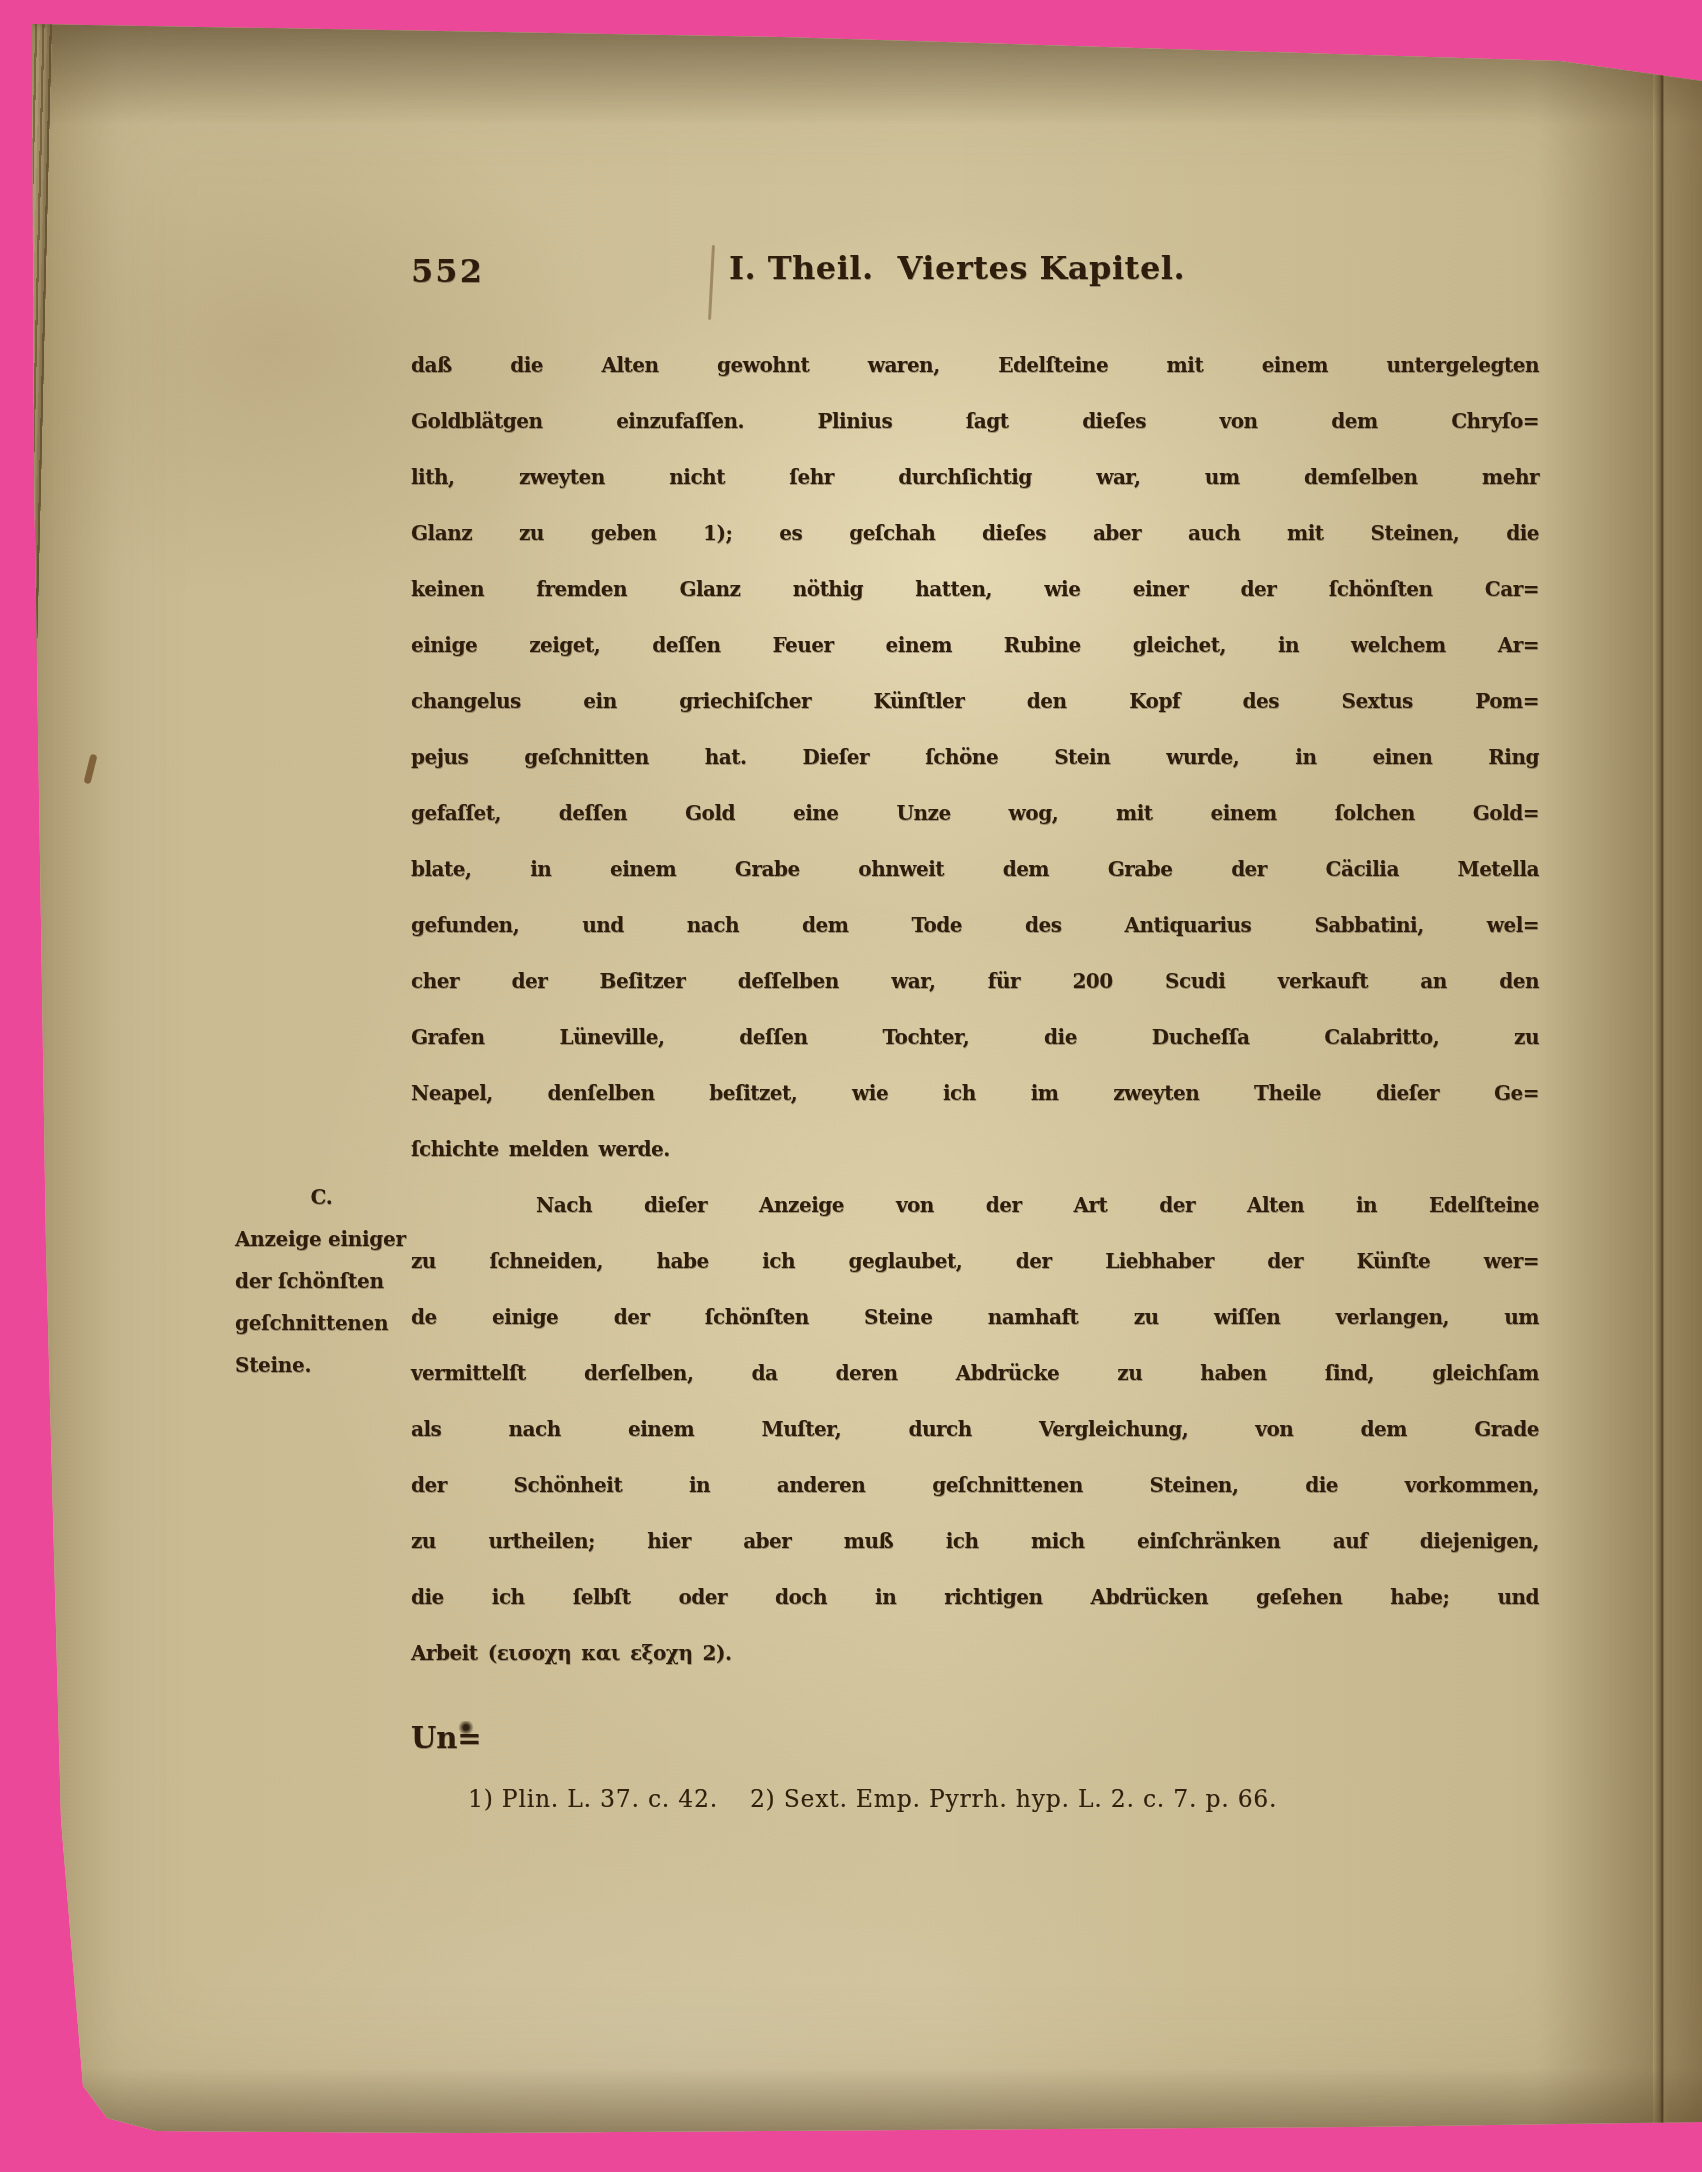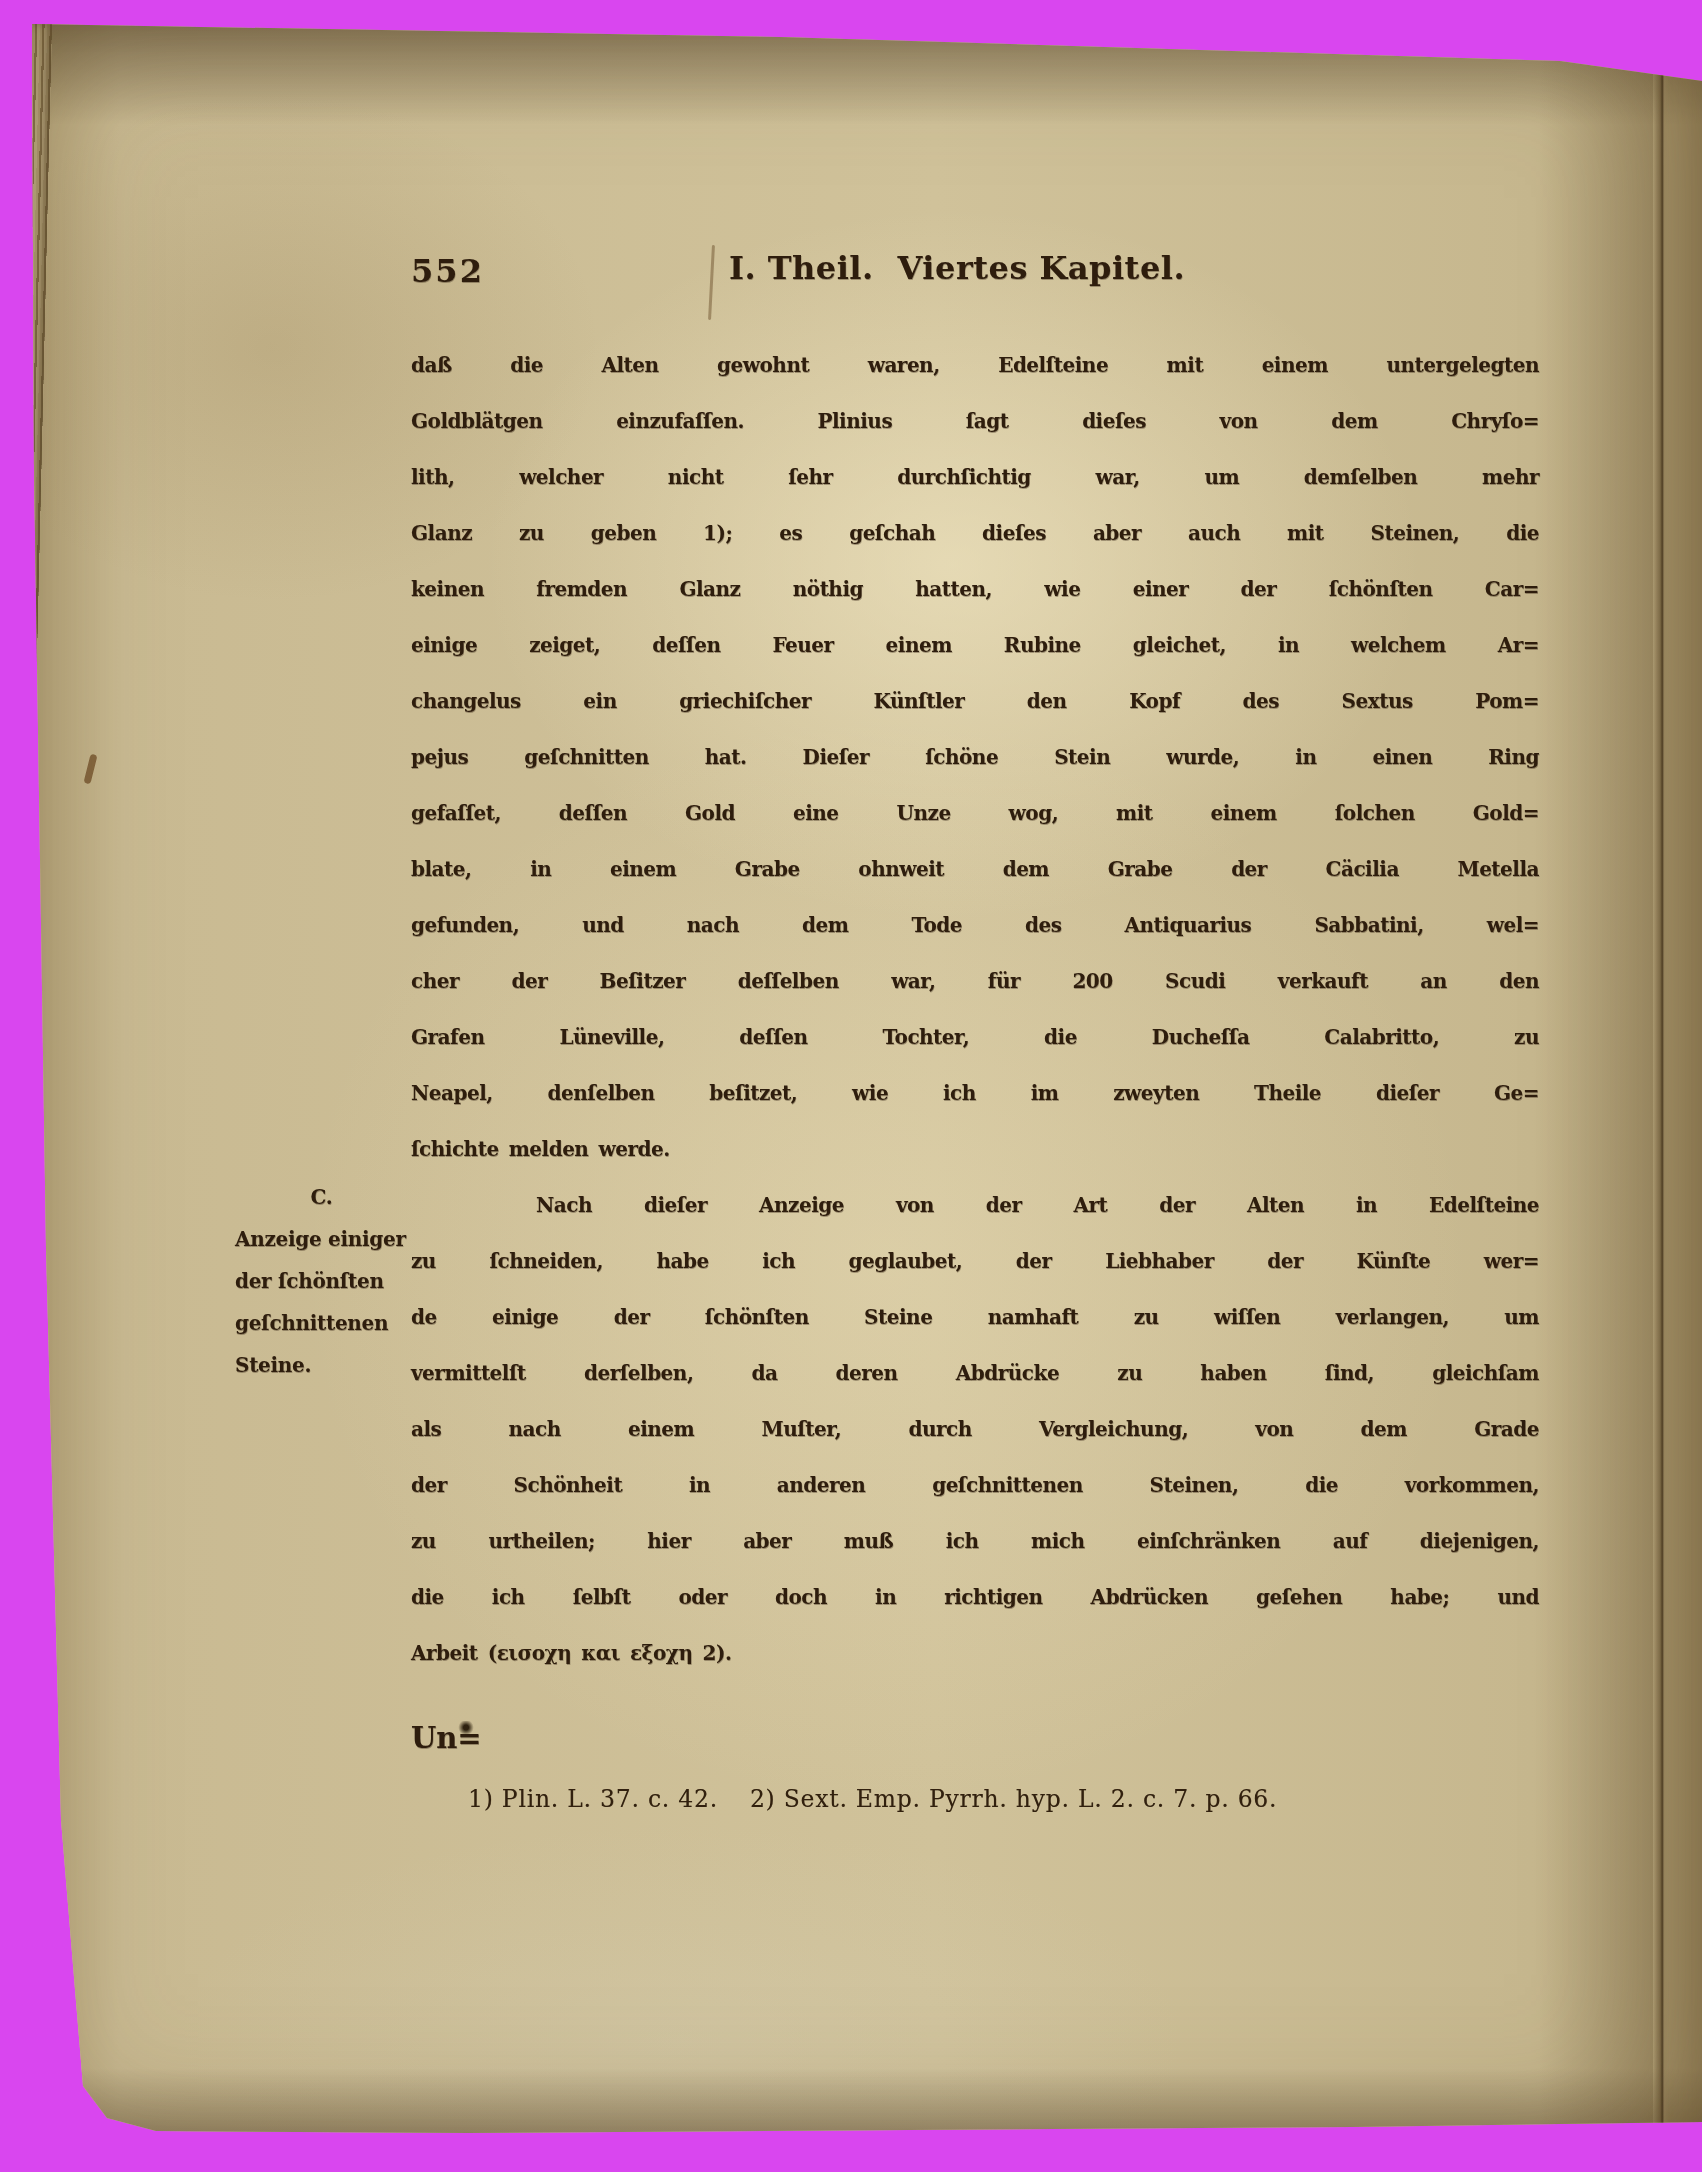--- a/index.html
+++ b/index.html
@@ -4,21 +4,21 @@
 <style>
   html, body {
     margin: 0;
     padding: 0;
     background: #16120b;
   }
   .stage {
     position: relative;
     width: 1702px;
     height: 2172px;
-    background: #d946ef;
+    background: #ec4899;
     overflow: hidden;
     font-family: "DejaVu Serif", serif;
   }
   
   .page {
     position: absolute;
     inset: 0;
     clip-path: polygon(
       32px 24px, 780px 37px, 1560px 61px, 1702px 81px,
       1702px 2122px, 1352px 2127px, 468px 2133px, 156px 2131px,
@@ -151,21 +151,21 @@
     <div class="header-row print">
       <span class="page-number">552</span>
       <div class="header-title">
         <span class="part">I. Theil.</span><span class="chapter">Viertes Kapitel.</span>
       </div>
     </div>
 
     <div class="body-block print">
       <div class="line">daß die Alten gewohnt waren, Edelſteine mit einem untergelegten</div>
       <div class="line">Goldblätgen einzufaſſen.  Plinius ſagt dieſes von dem Chryſo=</div>
-      <div class="line">lith, welcher nicht ſehr durchſichtig war, um demſelben mehr</div>
+      <div class="line">lith, zweyten nicht ſehr durchſichtig war, um demſelben mehr</div>
       <div class="line">Glanz zu geben 1); es geſchah dieſes aber auch mit Steinen, die</div>
       <div class="line">keinen fremden Glanz nöthig hatten, wie einer der ſchönſten Car=</div>
       <div class="line">einige zeiget, deſſen Feuer einem Rubine gleichet, in welchem Ar=</div>
       <div class="line">changelus ein griechiſcher Künſtler den Kopf des Sextus Pom=</div>
       <div class="line">pejus geſchnitten hat.  Dieſer ſchöne Stein wurde, in einen Ring</div>
       <div class="line">gefaſſet, deſſen Gold eine Unze wog, mit einem ſolchen Gold=</div>
       <div class="line">blate, in einem Grabe ohnweit dem Grabe der Cäcilia Metella</div>
       <div class="line">gefunden, und nach dem Tode des Antiquarius Sabbatini, wel=</div>
       <div class="line">cher der Beſitzer deſſelben war, für 200 Scudi verkauft an den</div>
       <div class="line">Grafen Lüneville, deſſen Tochter, die Ducheſſa Calabritto, zu</div>

